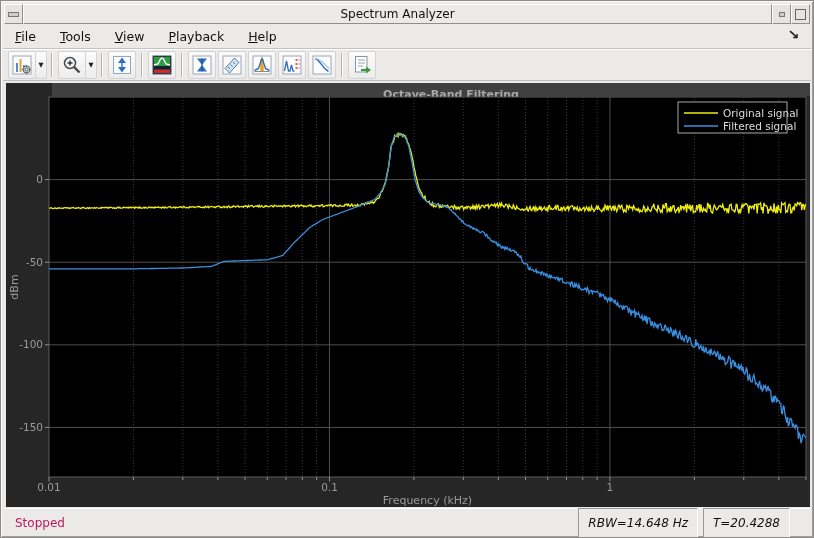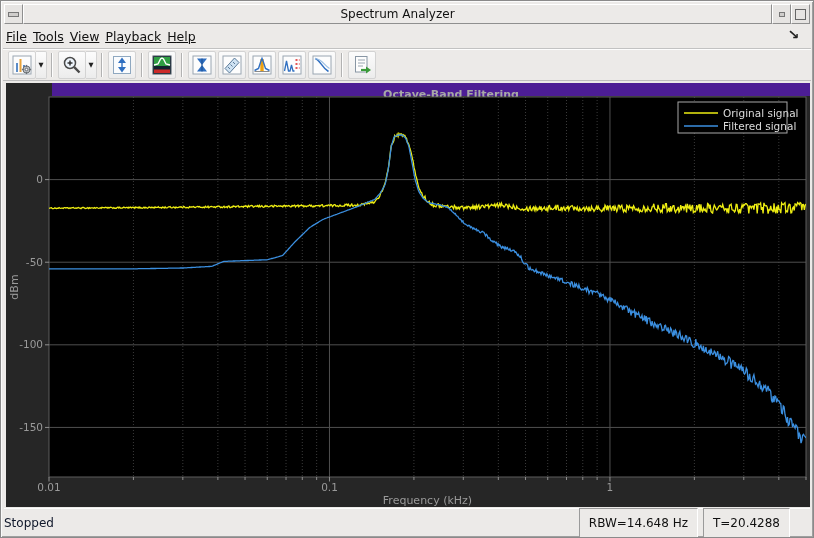--- a/index.html
+++ b/index.html
@@ -11,45 +11,45 @@
           display:flex;align-items:center;justify-content:center;box-sizing:border-box;}
   .tb-mid{flex:1;border:1px solid;border-color:#ffffff #8f8f8f #8f8f8f #ffffff;background:#ECEAE8;
           display:flex;align-items:center;justify-content:center;box-sizing:border-box;}
   .tb-title{font-size:12px;color:#111;}
   .glyph-dash{width:9px;height:3px;background:#cfcdcb;border:1px solid #777;}
   .glyph-dot{width:4px;height:3px;background:#cfcdcb;border:1px solid #777;}
   .glyph-sq{width:9px;height:9px;border:1px solid #666;background:transparent;}
   
   .menubar{position:absolute;top:24px;left:2px;right:2px;height:23px;display:flex;align-items:center;
            border-bottom:1px solid #c2c2c2;box-shadow:0 1px 0 #fdfdfd;}
-  .menu-item{font-size:12.5px;color:#111;padding:2px 3px;cursor:default;text-decoration:underline;}
+  .menu-item{font-size:12.5px;color:#111;padding:2px 12px;cursor:default;}
   .menu-item u{text-decoration:underline;}
   .dock{position:absolute;right:12px;top:2px;font-size:13px;font-weight:bold;color:#222;transform:scaleX(1.1);}
   
   .toolbar{position:absolute;top:49px;left:2px;right:2px;height:31px;display:flex;align-items:center;
            padding-left:4px;border-bottom:1px solid #bdbdbd;box-sizing:border-box;}
   .tb-btn{height:26px;min-width:26px;display:flex;align-items:center;justify-content:center;
           border:1px solid #d3d3d3;border-radius:2px;background:linear-gradient(#fcfcfc,#ececec);margin:0 1px;}
   .tb-dd{width:10px;height:26px;display:flex;align-items:center;justify-content:center;border:1px solid #d3d3d3;
          border-left:none;border-radius:0 2px 2px 0;margin-left:-1px;background:linear-gradient(#fcfcfc,#ececec);}
   .tb-dd span{font-size:6.5px;color:#222;}
   .tb-sep{width:0;height:24px;border-left:1px solid #b2b2b2;border-right:1px solid #fdfdfd;margin:0 4px;}
   .icon{display:flex;}
   
   .scope{position:absolute;top:82px;left:5px;width:804px;height:424px;background:#262626;}
-  .scope-strip{position:absolute;top:0;left:0;right:0;height:13px;background:#4c1d95;
+  .scope-strip{position:absolute;top:0;left:0;right:0;height:13px;background:#404040;
                text-align:center;padding-left:40px;box-sizing:border-box;margin-left:46px;}
   .scope-strip span{font-size:11px;font-weight:bold;color:#A8A8A8;line-height:13px;}
   .scope svg{position:absolute;top:0;left:0;}
   
   .statusbar{position:absolute;left:3px;right:3px;top:507px;height:27px;display:flex;align-items:center;
              background:#ECEAE8;border-top:1px solid #fdfdfd;}
-  .status-text{font-size:12px;color:#0f172a;flex:1;}
+  .status-text{font-size:12px;color:#be185d;margin-left:11px;flex:1;}
   .status-box{font-size:12px;color:#111;background:#ECEAE8;border:1px solid;
-              border-color:#9a9a9a #ffffff #ffffff #9a9a9a;padding:7px 9px;margin-right:5px;white-space:nowrap;}
+              border-color:#9a9a9a #ffffff #ffffff #9a9a9a;padding:7px 9px;margin-right:5px;white-space:nowrap;font-style:italic;}
   .status-box:last-child{margin-right:20px;}
 </style>
 </head>
 <body>
 
 <div class="window">
 
   <div class="titlebar">
     <div class="tb-box">
       <div class="glyph-dash"></div>

